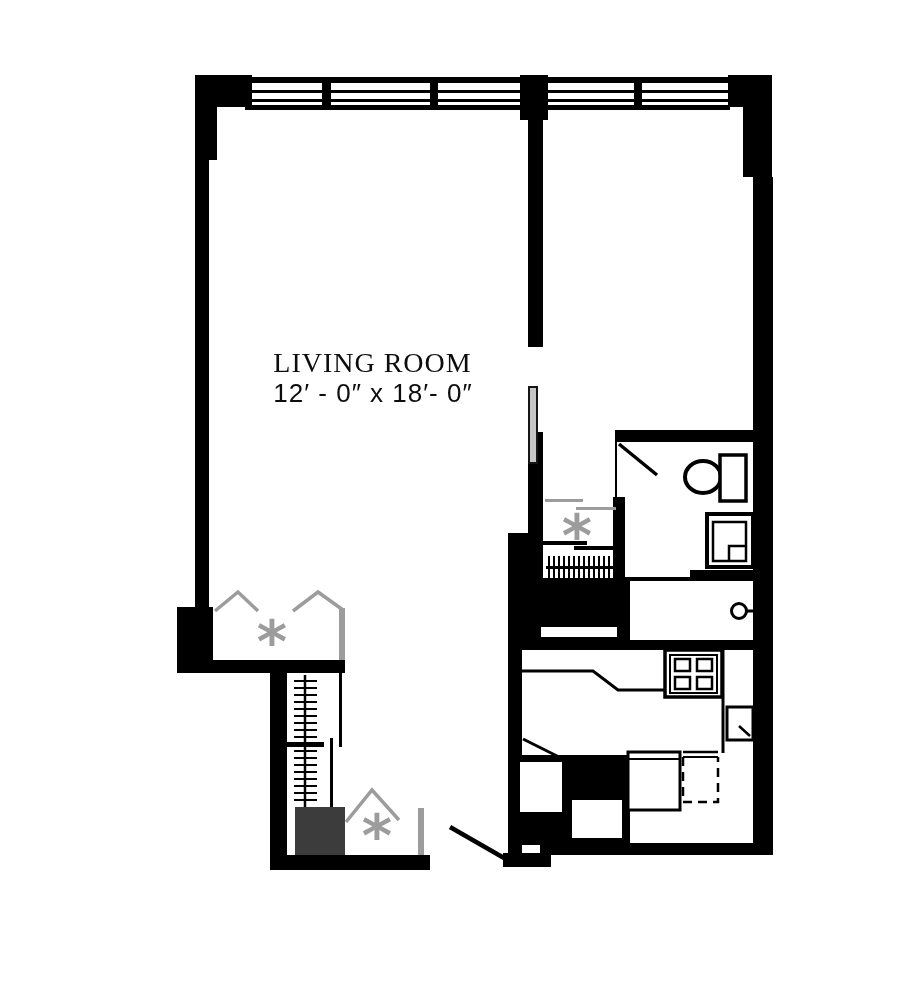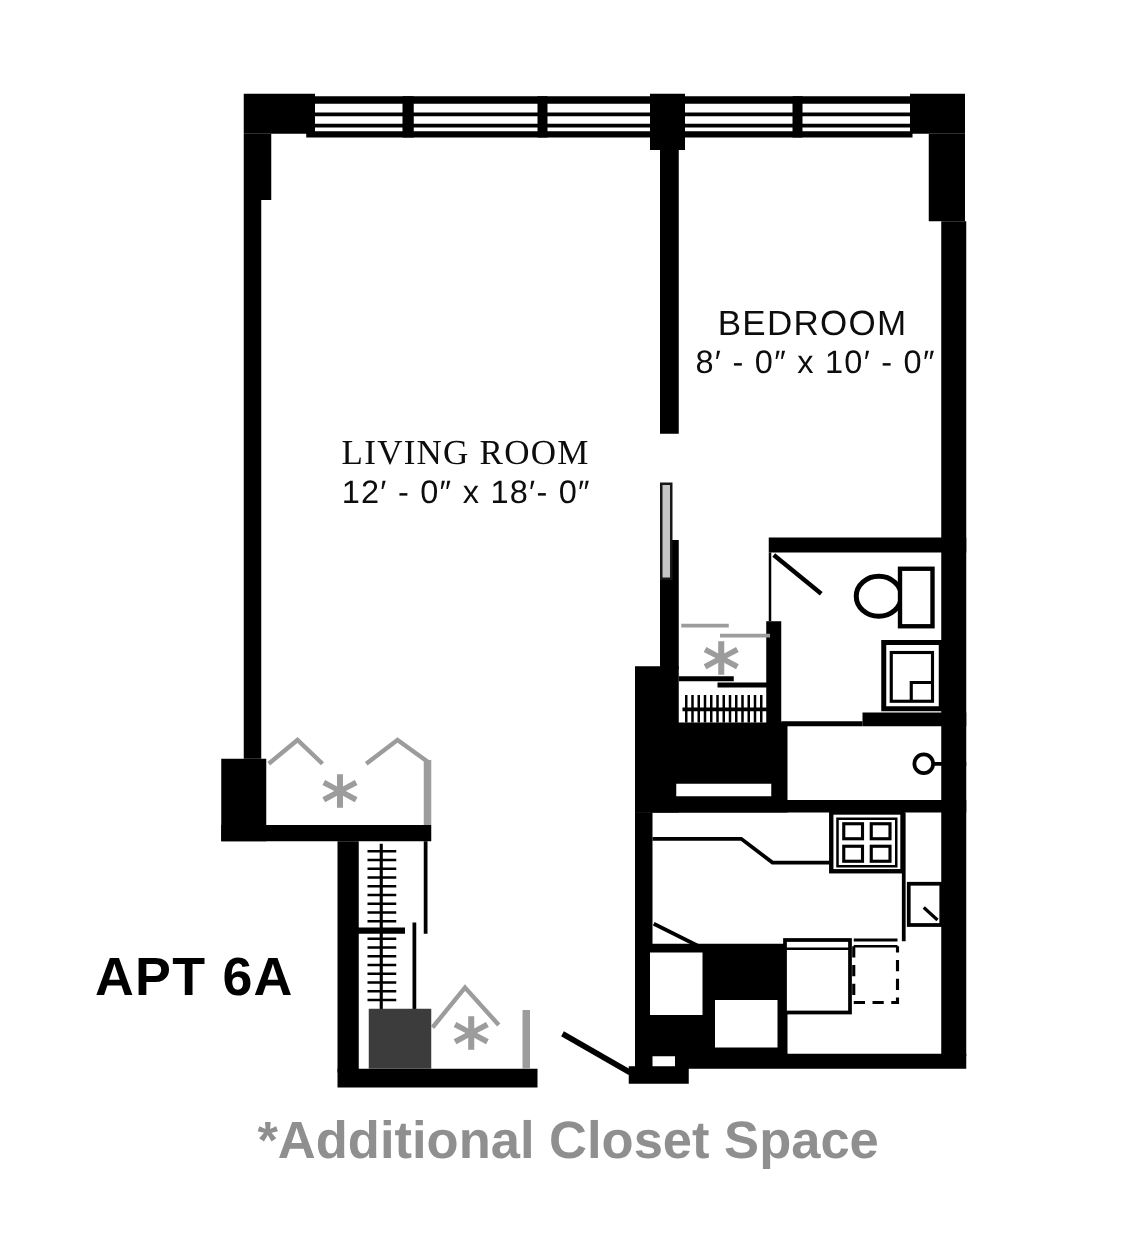--- a/index.html
+++ b/index.html
@@ -165,22 +165,18 @@
         <path class="ln" stroke-width="2" d="M628,759 H680"></path>
       </g>
       <g>
         <path class="ln" stroke-width="2.5" d="M683,752 H718"></path>
         <path class="ln" stroke-width="2" d="M683,757 H718"></path>
         <path class="ln" stroke-width="2.5" stroke-dasharray="9,6" d="M683,757 V802 H718 V757"></path>
       </g>
     </g>
   </svg>
 
-  <div class="lbl room-name" style="left:550px;top:243px;width:200px;">BEDROOM</div>
-  <div class="lbl room-dims" style="left:540px;top:274px;width:225px;">8′ - 0″ x 10′ - 0″</div>
 
   <div class="lbl room-name" style="left:260px;top:347px;width:225px;font-family:Liberation Serif, serif;">LIVING ROOM</div>
   <div class="lbl room-dims" style="left:255px;top:378px;width:236px;">12′ - 0″ x 18′- 0″</div>
 
-  <div class="apt">APT 6A</div>
 
-  <div class="footnote">*Additional Closet Space</div>
 </div>
 
 </body></html>

